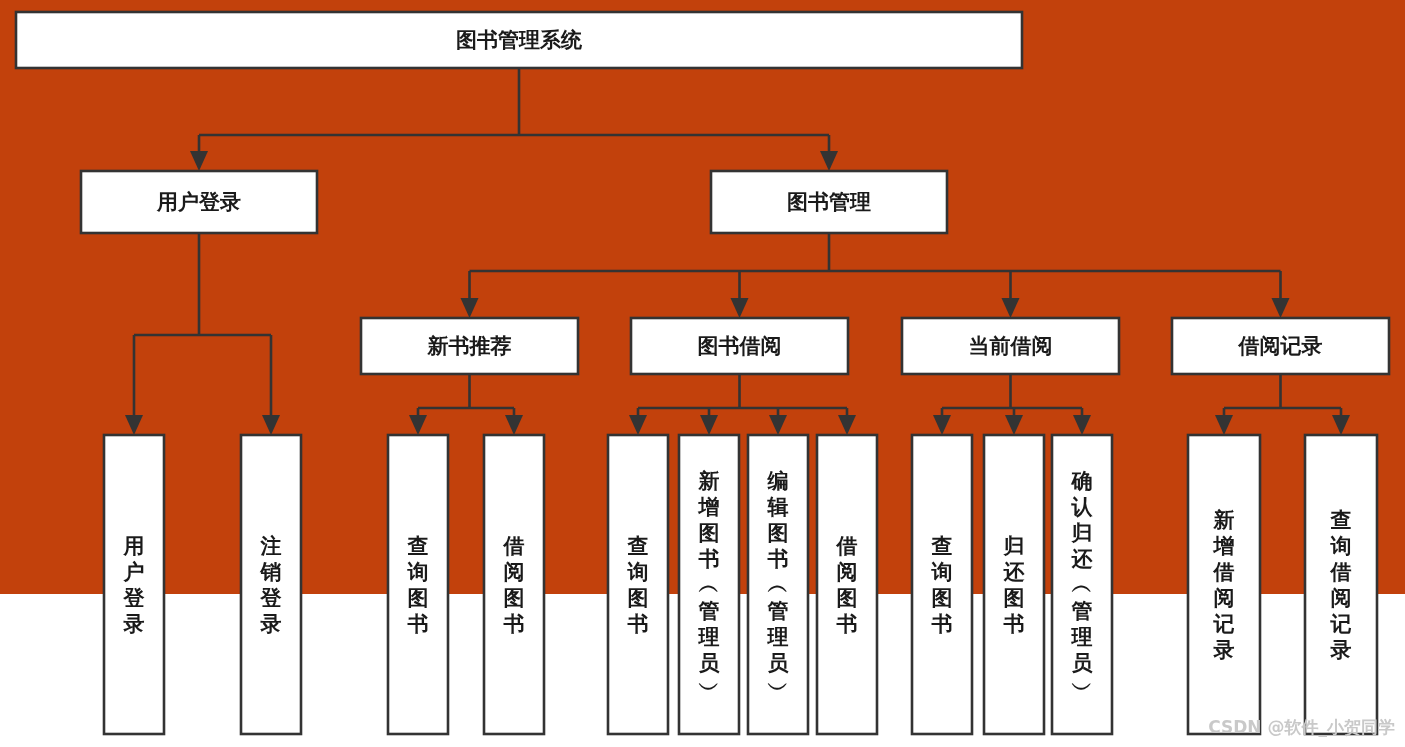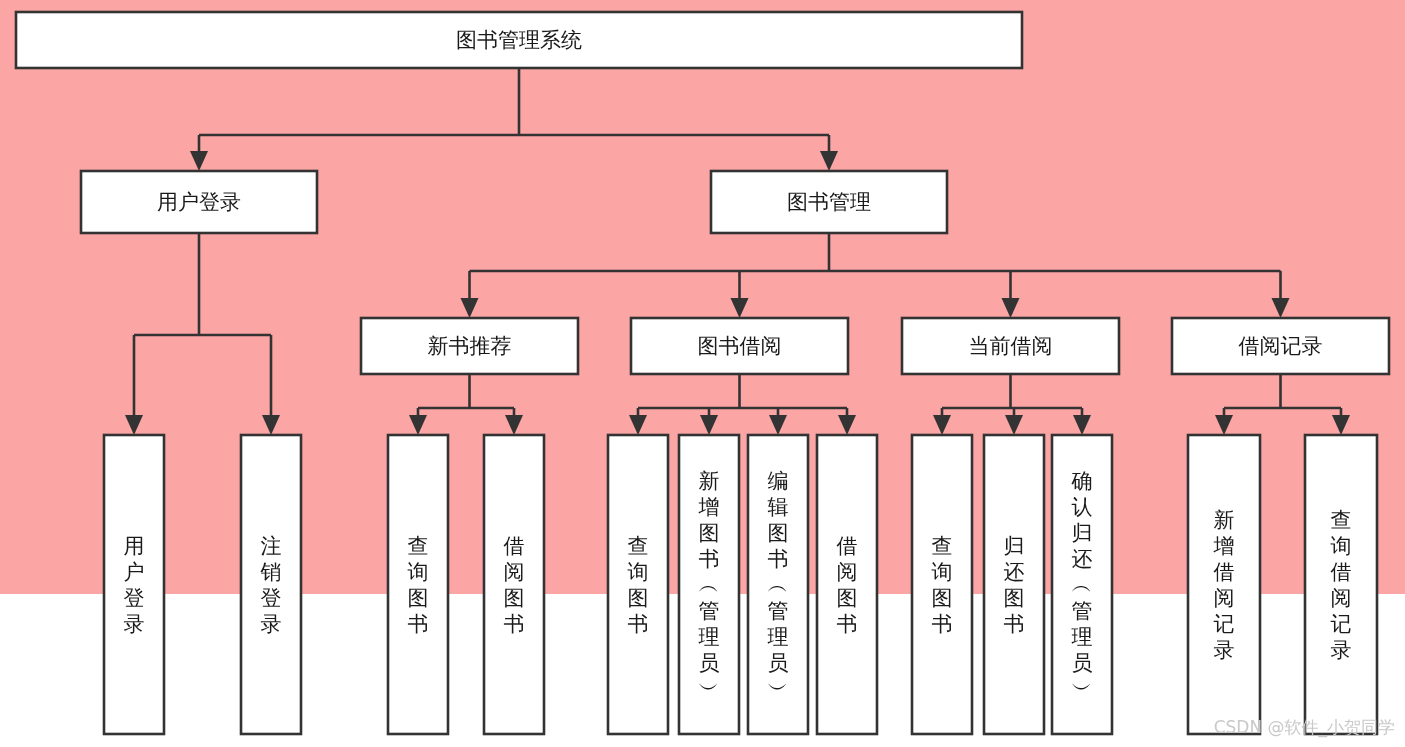--- a/index.html
+++ b/index.html
@@ -10,21 +10,22 @@
   body {
     width: 1405px;
     height: 747px;
     font-family: "DejaVu Sans", "Liberation Sans", sans-serif;
     overflow: hidden;
   }
   #diagram-root {
     position: relative;
     width: 1405px;
     height: 594px;
-    background: #fca5a5;
+    background: #c2410c;
+    font-weight: bold;
   }
   svg.diagram-canvas {
     position: absolute;
     left: 0;
     top: 0;
     width: 1405px;
     height: 747px;
     display: block;
   }
   .node-box {

